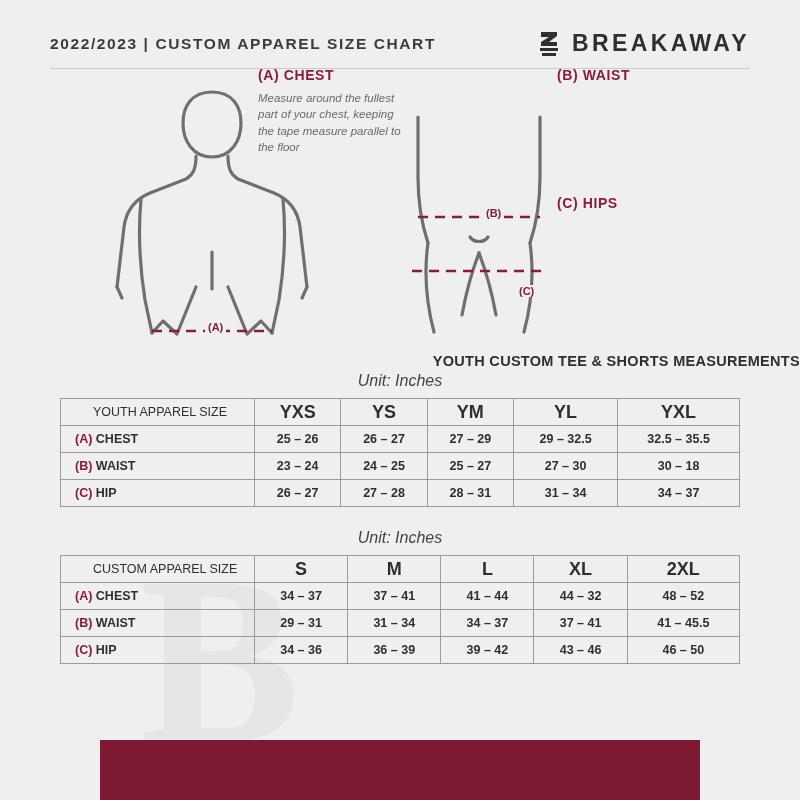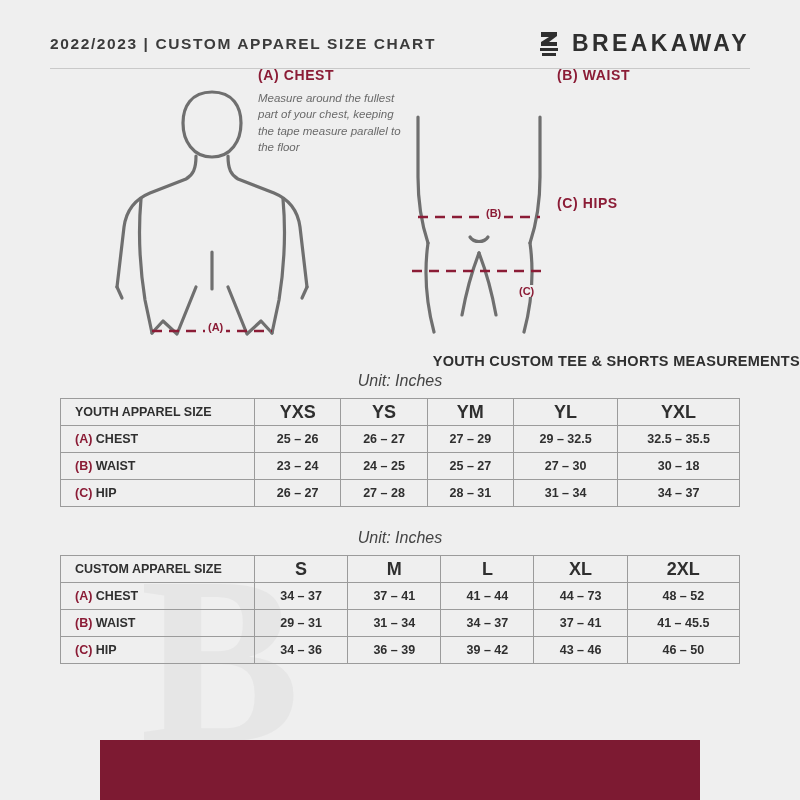--- a/index.html
+++ b/index.html
@@ -163,22 +163,22 @@
   }
   .row-head {
     text-align: left;
     padding-left: 14px;
     font-weight: bold;
     font-size: 12.5px;
     width: 175px;
   }
   .hdr-left {
     text-align: left;
-    padding-left: 14px;
-    font-weight: bold;
+    padding-left: 32px;
+    font-weight: normal;
     font-size: 12.5px;
   }
   .tag {
     color: #8b1c36;
     font-weight: bold;
   }
   .footer-bar {
     position: absolute;
     left: 100px;
     bottom: 0;
@@ -314,21 +314,21 @@
           <th>XL</th>
           <th>2XL</th>
         </tr>
       </thead>
       <tbody>
         <tr>
           <td class="row-head"><span class="tag">(A)</span> <span>CHEST</span></td>
           <td>34 – 37</td>
           <td>37 – 41</td>
           <td>41 – 44</td>
-          <td>44 – 73</td>
+          <td>44 – 32</td>
           <td>48 – 52</td>
         </tr>
         <tr>
           <td class="row-head"><span class="tag">(B)</span> <span>WAIST</span></td>
           <td>29 – 31</td>
           <td>31 – 34</td>
           <td>34 – 37</td>
           <td>37 – 41</td>
           <td>41 – 45.5</td>
         </tr>

